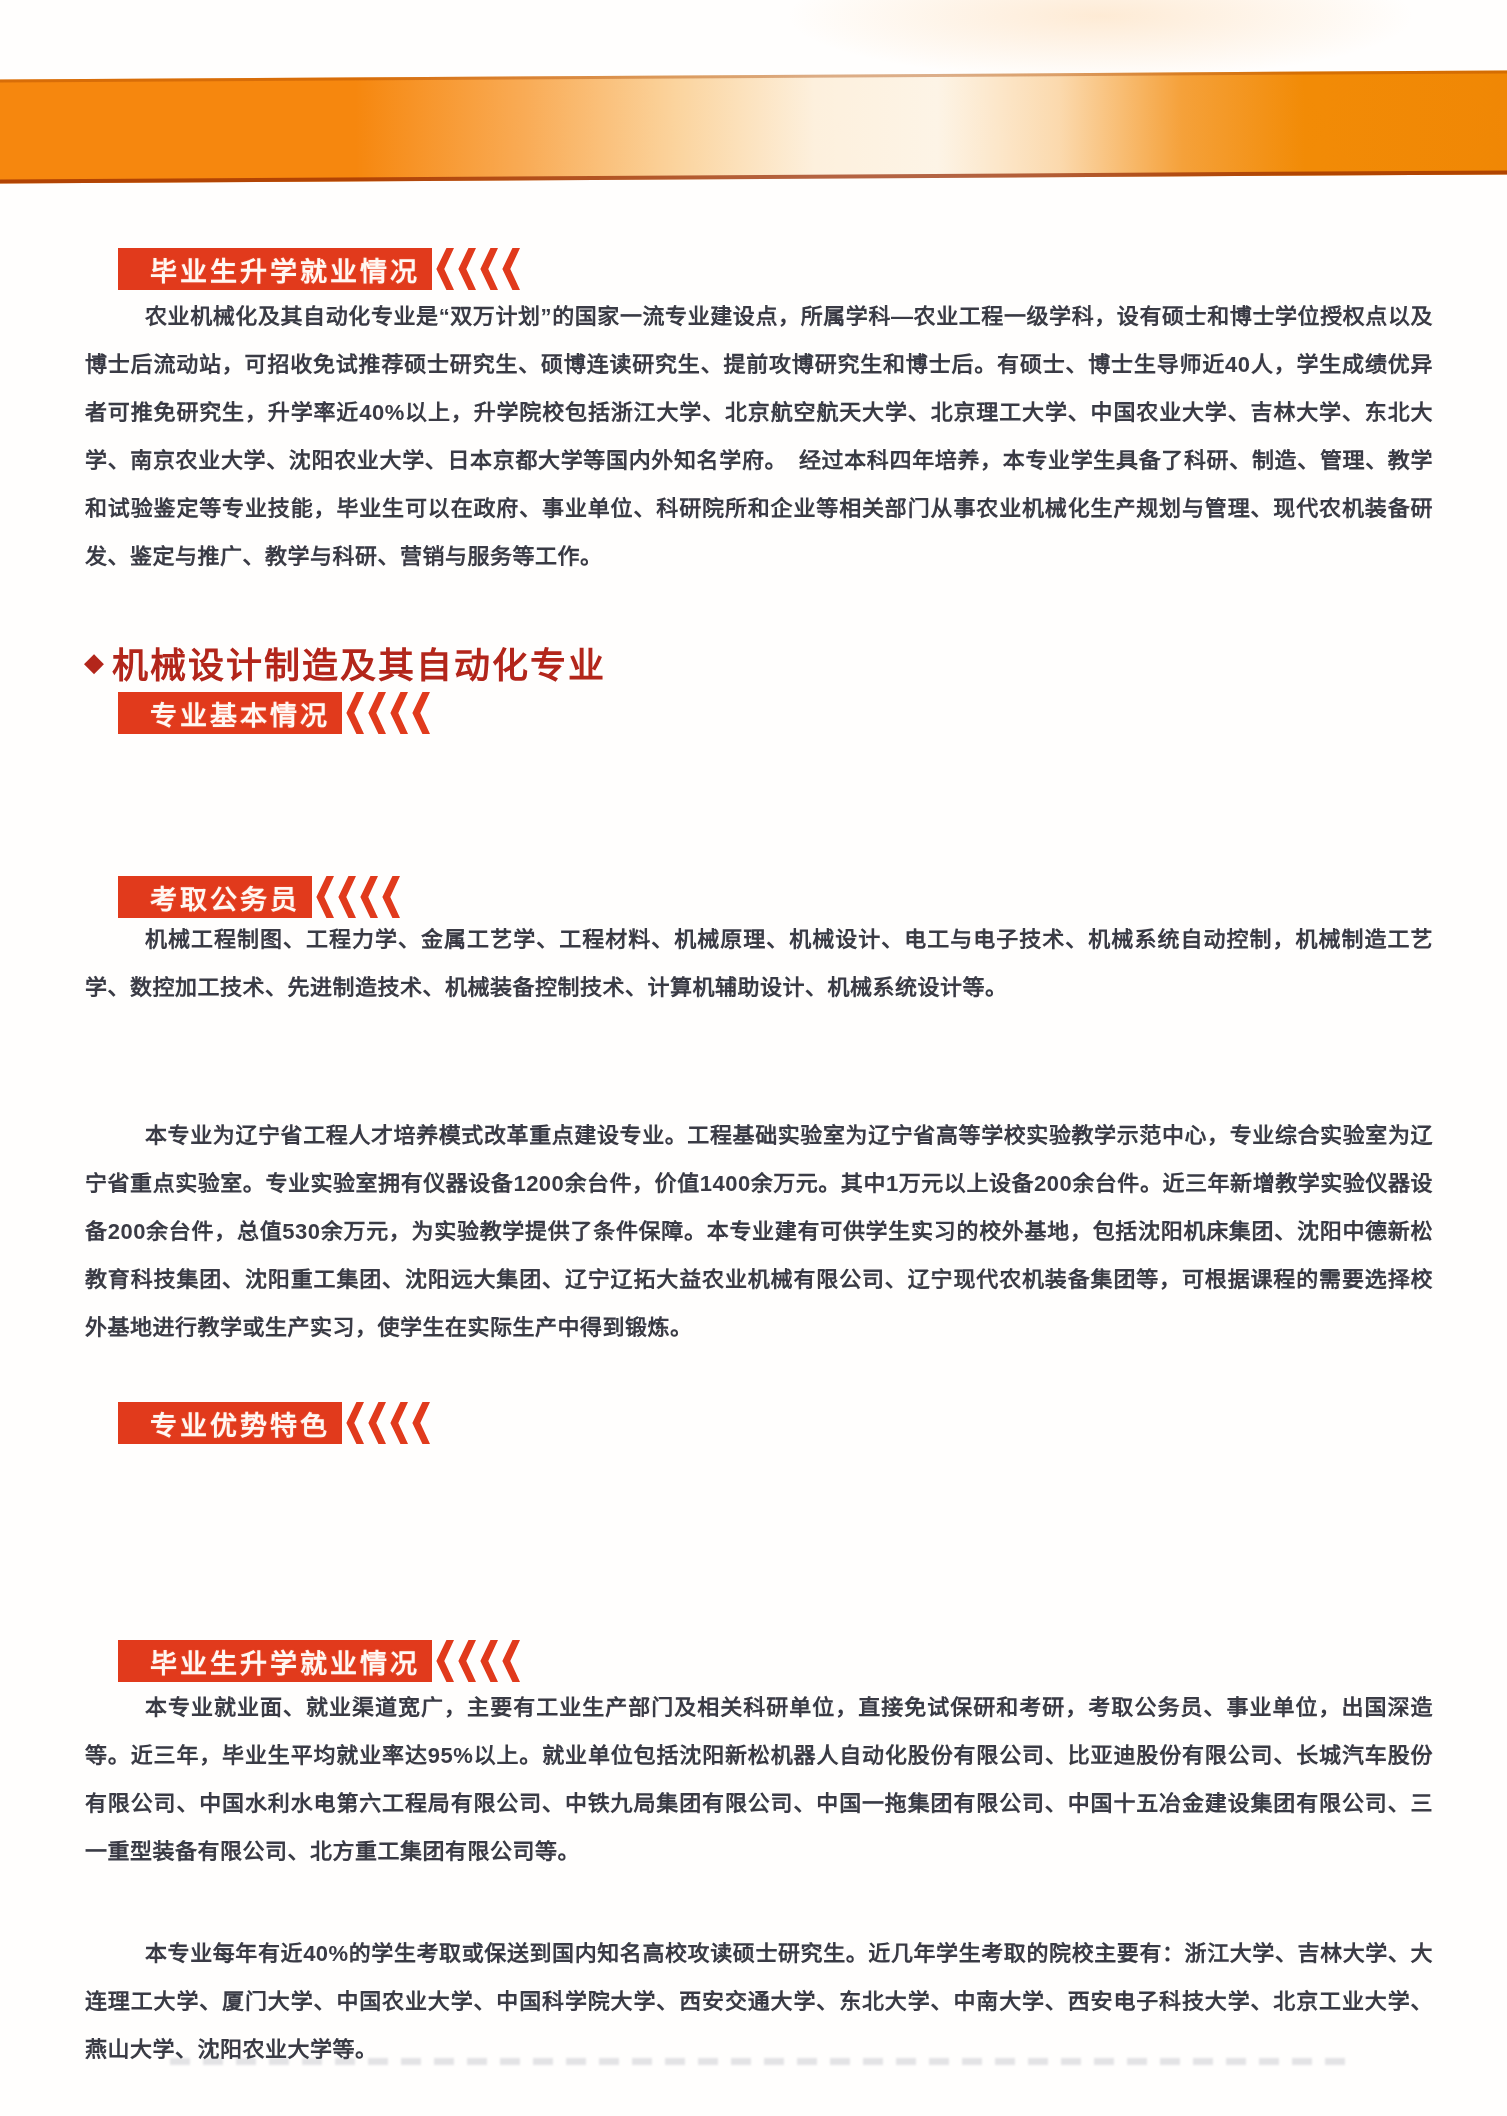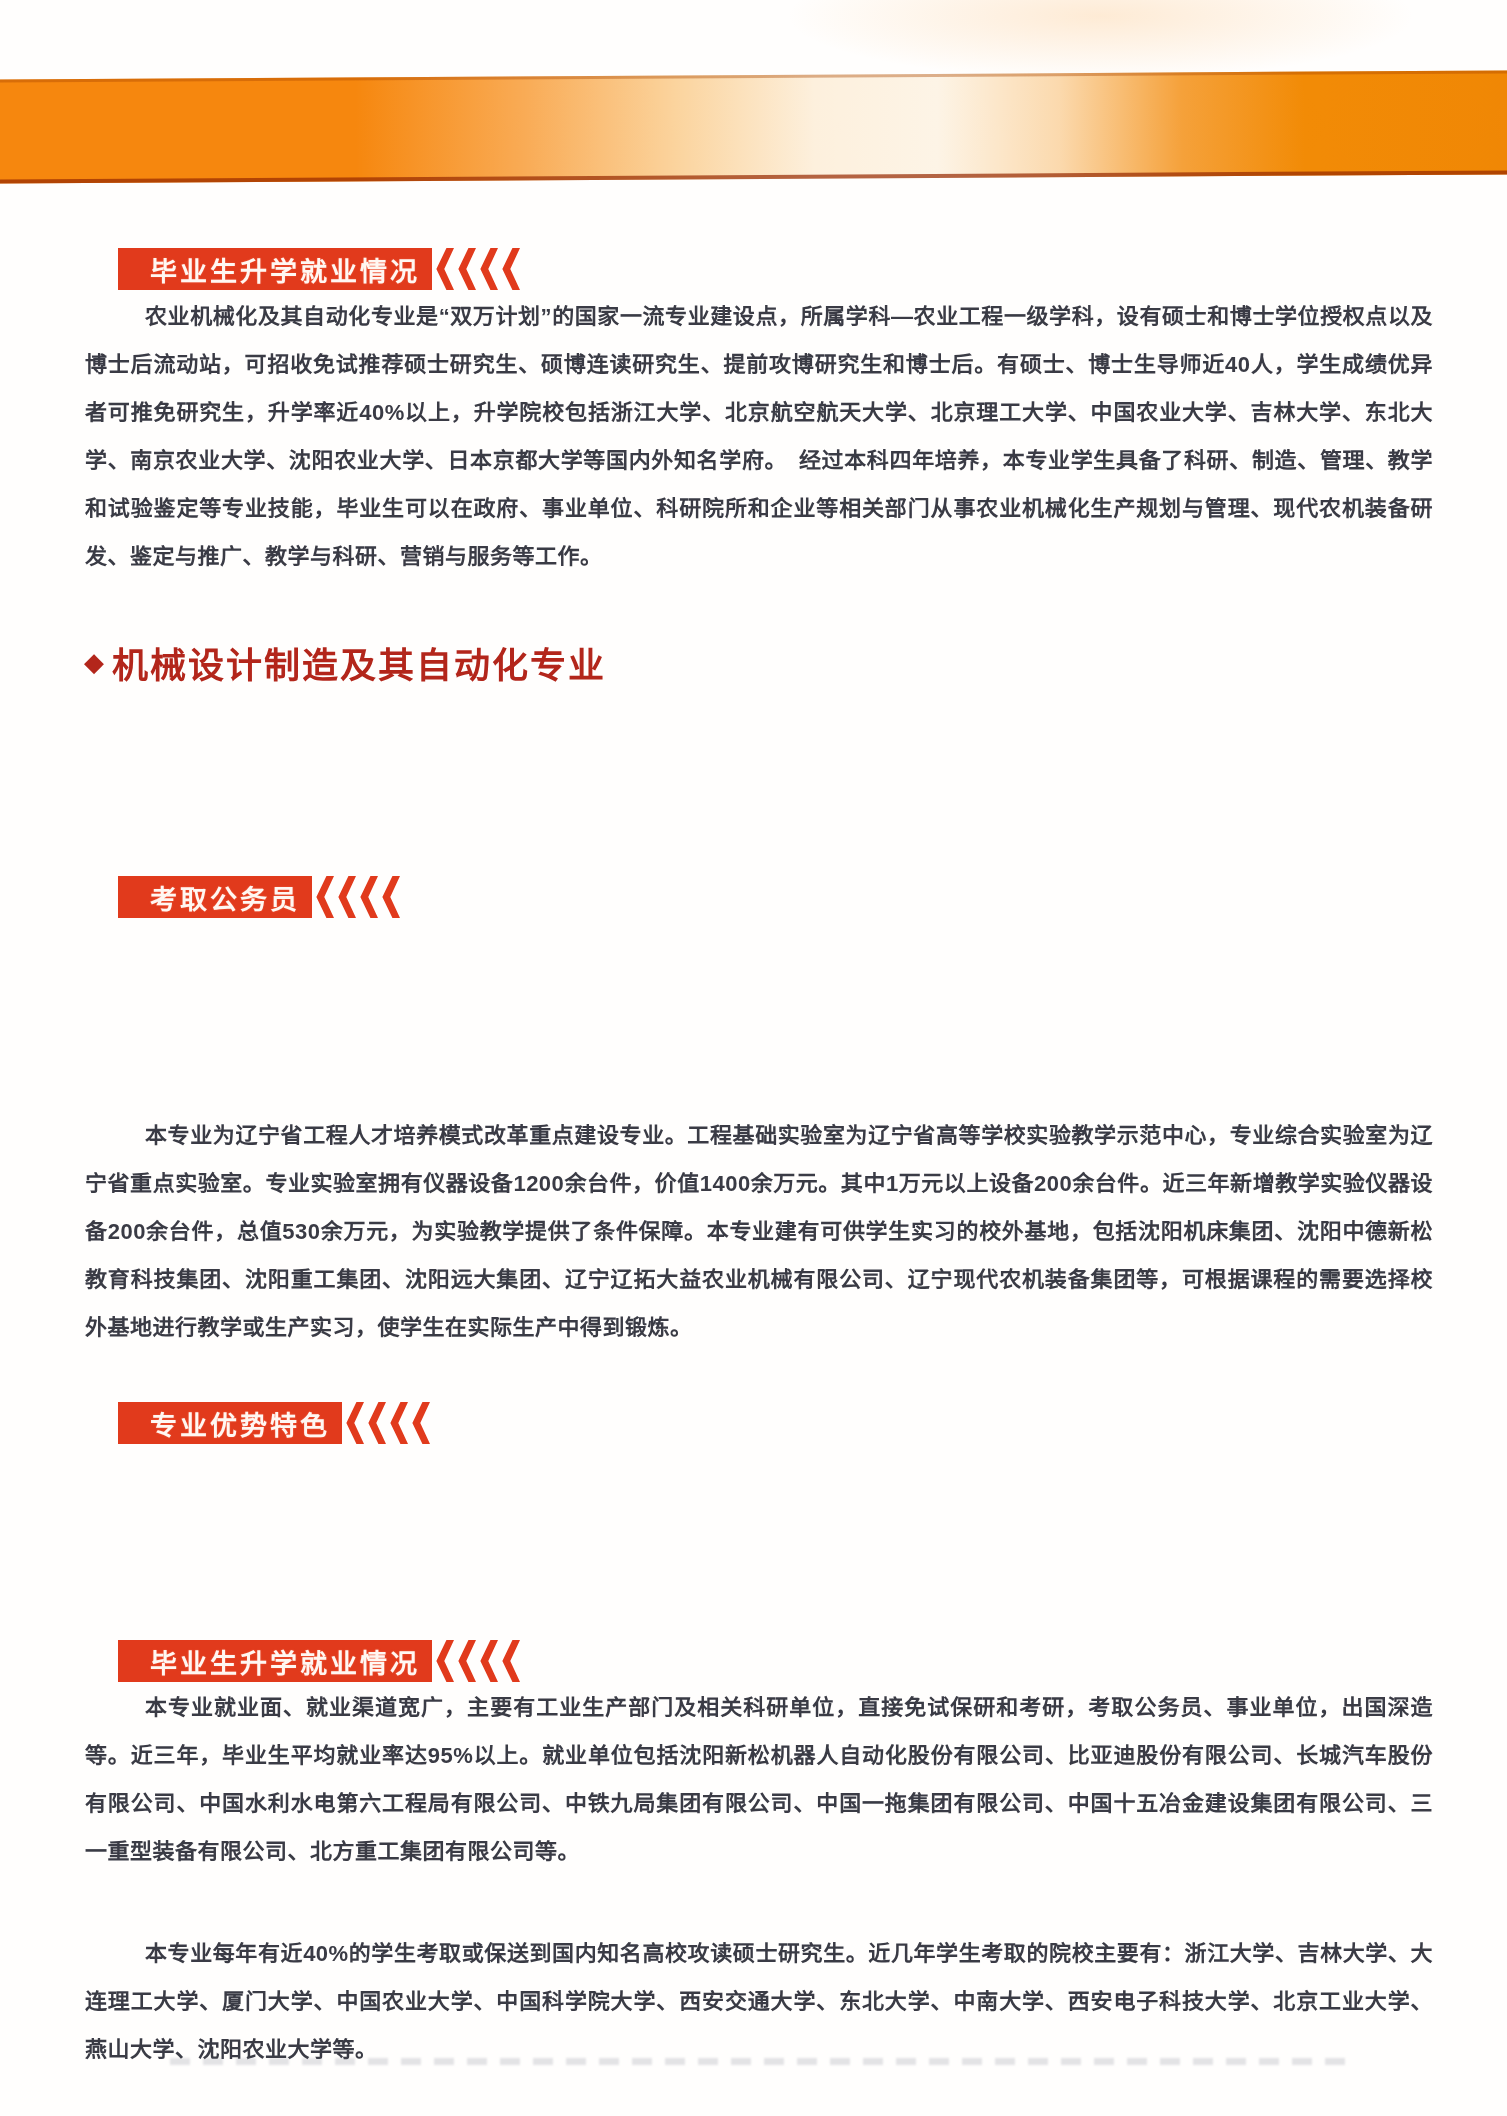--- a/index.html
+++ b/index.html
@@ -86,30 +86,38 @@
     <span class="chv"></span>
   </div>
 
   <div class="para" style="top:293px">农业机械化及其自动化专业是“双万计划”的国家一流专业建设点，所属学科—农业工程一级学科，设有硕士和博士学位授权点以及博士后流动站，可招收免试推荐硕士研究生、硕博连读研究生、提前攻博研究生和博士后。有硕士、博士生导师近40人，学生成绩优异者可推免研究生，升学率近40%以上，升学院校包括浙江大学、北京航空航天大学、北京理工大学、中国农业大学、吉林大学、东北大学、南京农业大学、沈阳农业大学、日本京都大学等国内外知名学府。　经过本科四年培养，本专业学生具备了科研、制造、管理、教学和试验鉴定等专业技能，毕业生可以在政府、事业单位、科研院所和企业等相关部门从事农业机械化生产规划与管理、现代农机装备研发、鉴定与推广、教学与科研、营销与服务等工作。</div>
 
   <div class="major-title" style="top:636px">
     <span class="diamond">◆</span>
     <span>机械设计制造及其自动化专业</span>
   </div>
 
+  <div class="banner" style="top:692px">
+    <div class="plate">专业基本情况</div>
+    <span class="chv"></span>
+    <span class="chv"></span>
+    <span class="chv"></span>
+    <span class="chv"></span>
+  </div>
 
 
   <div class="banner" style="top:876px">
     <div class="plate">考取公务员</div>
     <span class="chv"></span>
     <span class="chv"></span>
     <span class="chv"></span>
     <span class="chv"></span>
   </div>
 
+  <div class="para" style="top:916px">机械工程制图、工程力学、金属工艺学、工程材料、机械原理、机械设计、电工与电子技术、机械系统自动控制，机械制造工艺学、数控加工技术、先进制造技术、机械装备控制技术、计算机辅助设计、机械系统设计等。</div>
 
 
   <div class="para" style="top:1112px">本专业为辽宁省工程人才培养模式改革重点建设专业。工程基础实验室为辽宁省高等学校实验教学示范中心，专业综合实验室为辽宁省重点实验室。专业实验室拥有仪器设备1200余台件，价值1400余万元。其中1万元以上设备200余台件。近三年新增教学实验仪器设备200余台件，总值530余万元，为实验教学提供了条件保障。本专业建有可供学生实习的校外基地，包括沈阳机床集团、沈阳中德新松教育科技集团、沈阳重工集团、沈阳远大集团、辽宁辽拓大益农业机械有限公司、辽宁现代农机装备集团等，可根据课程的需要选择校外基地进行教学或生产实习，使学生在实际生产中得到锻炼。</div>
 
   <div class="banner" style="top:1402px">
     <div class="plate">专业优势特色</div>
     <span class="chv"></span>
     <span class="chv"></span>
     <span class="chv"></span>
     <span class="chv"></span>

